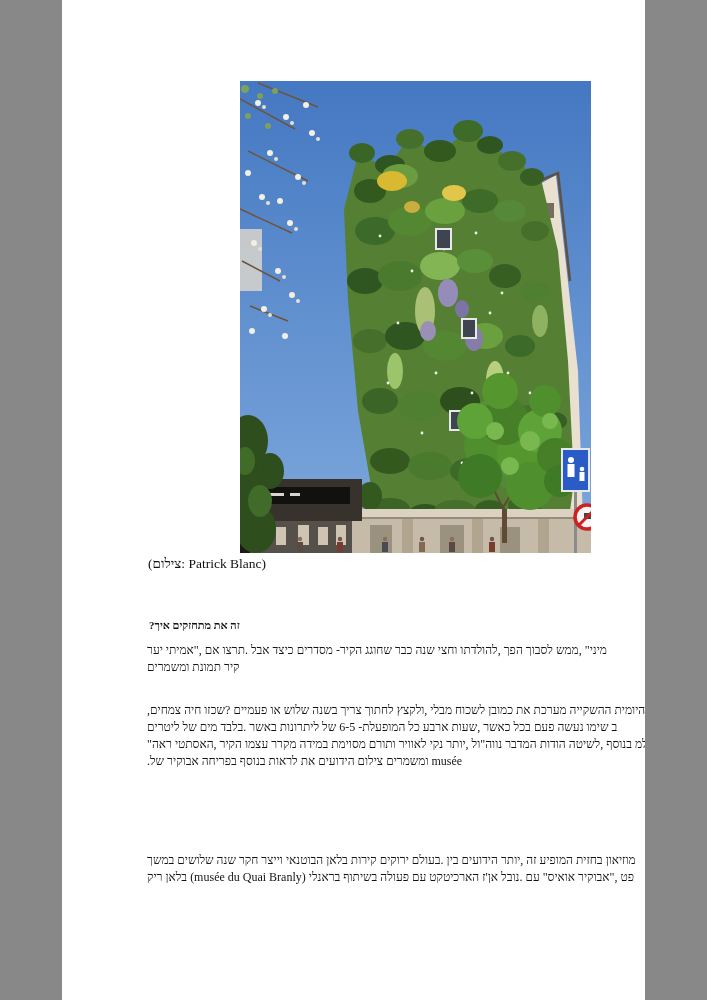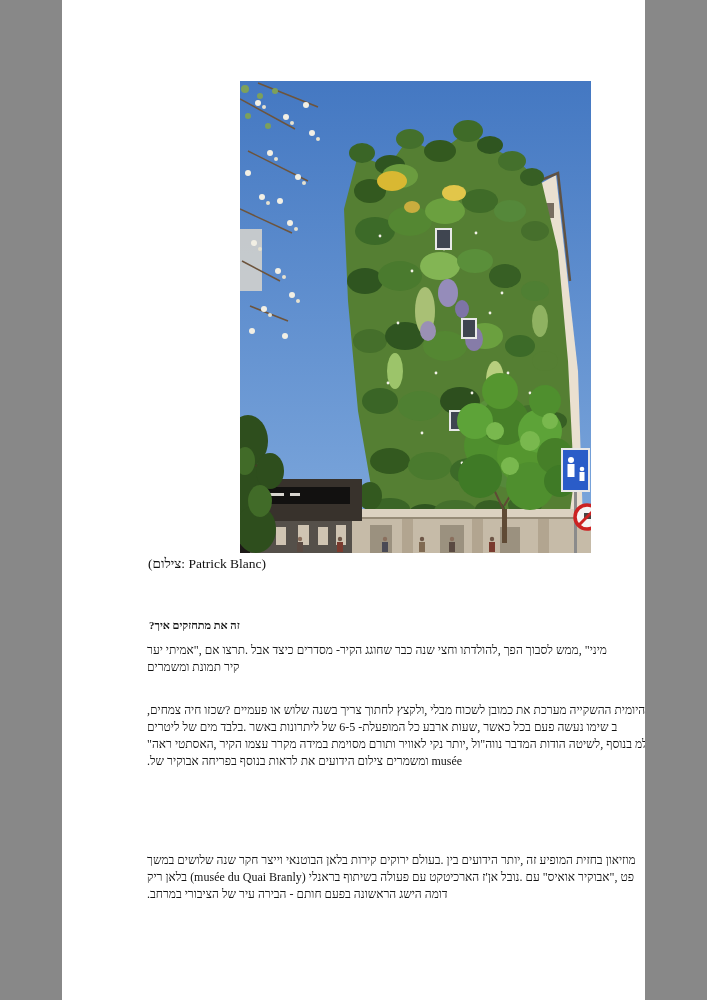--- a/index.html
+++ b/index.html
@@ -283,16 +283,15 @@
     </div>
   <div class="para" style="top:702px">
       <div class="line"><span dir="ltr">,</span><span dir="ltr">צמחים</span> <span dir="ltr">חיה</span> <span dir="ltr">שכזו</span><span dir="ltr">?</span> <span dir="ltr">פעמיים</span> <span dir="ltr">או</span> <span dir="ltr">שלוש</span> <span dir="ltr">בשנה</span> <span dir="ltr">צריך</span> <span dir="ltr">לחתוך</span> <span dir="ltr">ולקצץ</span><span dir="ltr">,</span> <span dir="ltr">מבלי</span> <span dir="ltr">לשכוח</span> <span dir="ltr">כמובן</span> <span dir="ltr">את</span> <span dir="ltr">מערכת</span> <span dir="ltr">ההשקייה</span> <span dir="ltr">היומית</span></div>
       <div class="line"><span dir="ltr">ליטרים</span> <span dir="ltr">של</span> <span dir="ltr">מים</span> <span dir="ltr">בלבד</span><span dir="ltr">.</span> <span dir="ltr">באשר</span> <span dir="ltr">ליתרונות</span> <span dir="ltr">של</span> <span dir="ltr">6-5</span> <span dir="ltr">-</span><span dir="ltr">המופעלת</span> <span dir="ltr">כל</span> <span dir="ltr">ארבע</span> <span dir="ltr">שעות</span><span dir="ltr">,</span> <span dir="ltr">כאשר</span> <span dir="ltr">בכל</span> <span dir="ltr">פעם</span> <span dir="ltr">נעשה</span> <span dir="ltr">שימו</span> <span dir="ltr">ב</span></div>
       <div class="line"><span dir="ltr">"</span><span dir="ltr">ראה</span> <span dir="ltr">האסתטי</span><span dir="ltr">,</span> <span dir="ltr">הקיר</span> <span dir="ltr">עצמו</span> <span dir="ltr">מקרר</span> <span dir="ltr">במידה</span> <span dir="ltr">מסוימת</span> <span dir="ltr">ותורם</span> <span dir="ltr">לאוויר</span> <span dir="ltr">נקי</span> <span dir="ltr">יותר</span><span dir="ltr">,</span> <span dir="ltr">ול</span><span dir="ltr">"</span><span dir="ltr">נווה</span> <span dir="ltr">המדבר</span> <span dir="ltr">הודות</span> <span dir="ltr">לשיטה</span><span dir="ltr">,</span> <span dir="ltr">בנוסף</span> <span dir="ltr">למ</span></div>
       <div class="line"><span dir="ltr">.</span><span dir="ltr">של</span> <span dir="ltr">אבוקיר</span> <span dir="ltr">בפריחה</span> <span dir="ltr">בנוסף</span> <span dir="ltr">לראות</span> <span dir="ltr">את</span> <span dir="ltr">הידועים</span> <span dir="ltr">צילום</span> <span dir="ltr">ומשמרים</span> <span dir="ltr">musée</span></div>
     </div>
   <div class="para" style="top:852px">
       <div class="line"><span dir="ltr">במשך</span> <span dir="ltr">שלושים</span> <span dir="ltr">שנה</span> <span dir="ltr">חקר</span> <span dir="ltr">וייצר</span> <span dir="ltr">הבוטנאי</span> <span dir="ltr">בלאן</span> <span dir="ltr">קירות</span> <span dir="ltr">ירוקים</span> <span dir="ltr">בעולם</span><span dir="ltr">.</span> <span dir="ltr">בין</span> <span dir="ltr">הידועים</span> <span dir="ltr">יותר</span><span dir="ltr">,</span> <span dir="ltr">זה</span> <span dir="ltr">המופיע</span> <span dir="ltr">בחזית</span> <span dir="ltr">מוזיאון</span></div>
       <div class="line"><span dir="ltr">ריק</span> <span dir="ltr">בלאן</span> <span dir="ltr">(musée</span> <span dir="ltr">du</span> <span dir="ltr">Quai</span> <span dir="ltr">Branly)</span> <span dir="ltr">בראנלי</span> <span dir="ltr">בשיתוף</span> <span dir="ltr">פעולה</span> <span dir="ltr">עם</span> <span dir="ltr">הארכיטקט</span> <span dir="ltr">ז</span><span dir="ltr">'</span><span dir="ltr">אן</span> <span dir="ltr">נובל</span><span dir="ltr">.</span> <span dir="ltr">עם</span> <span dir="ltr">"</span><span dir="ltr">אואיס</span> <span dir="ltr">אבוקיר</span><span dir="ltr">",</span> <span dir="ltr">פט</span></div>
-      <div class="line"><span dir="ltr">.</span><span dir="ltr">במרחב</span> <span dir="ltr">הציבורי</span> <span dir="ltr">של</span> <span dir="ltr">עיר</span> <span dir="ltr">הבירה</span> <span dir="ltr">-</span> <span dir="ltr">חותם</span> <span dir="ltr">בפעם</span> <span dir="ltr">הראשונה</span> <span dir="ltr">הישג</span> <span dir="ltr">דומה</span></div>
     </div>
 
 </div>
 
 </body></html>

